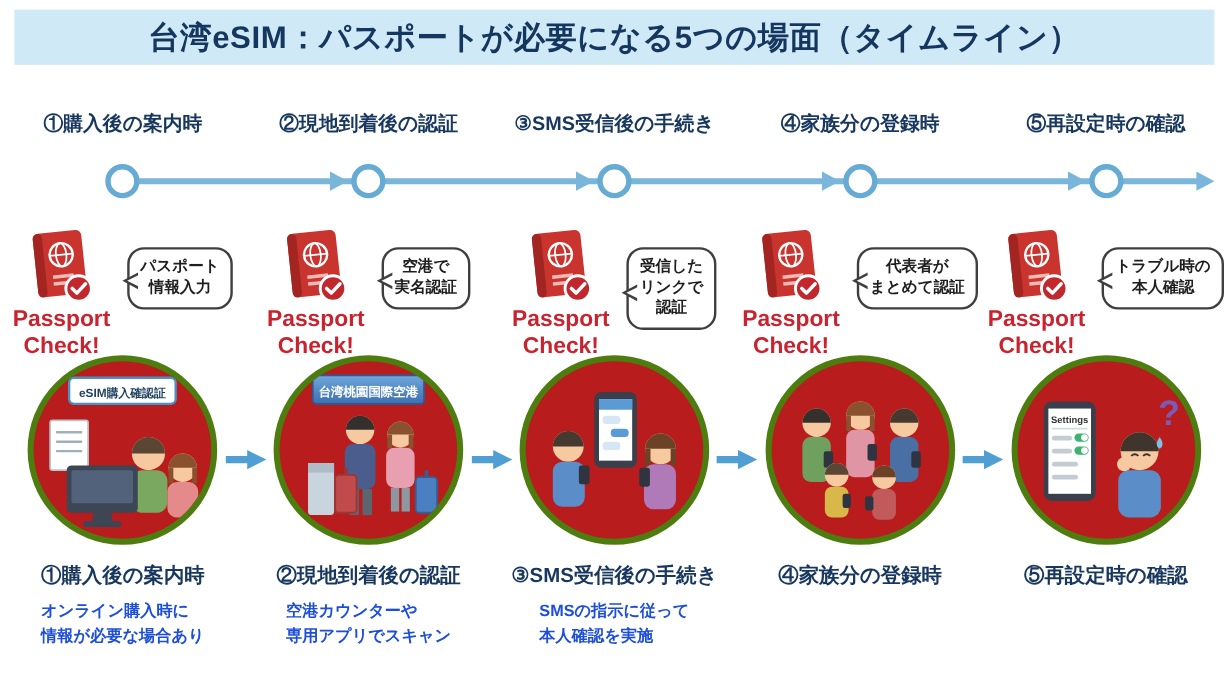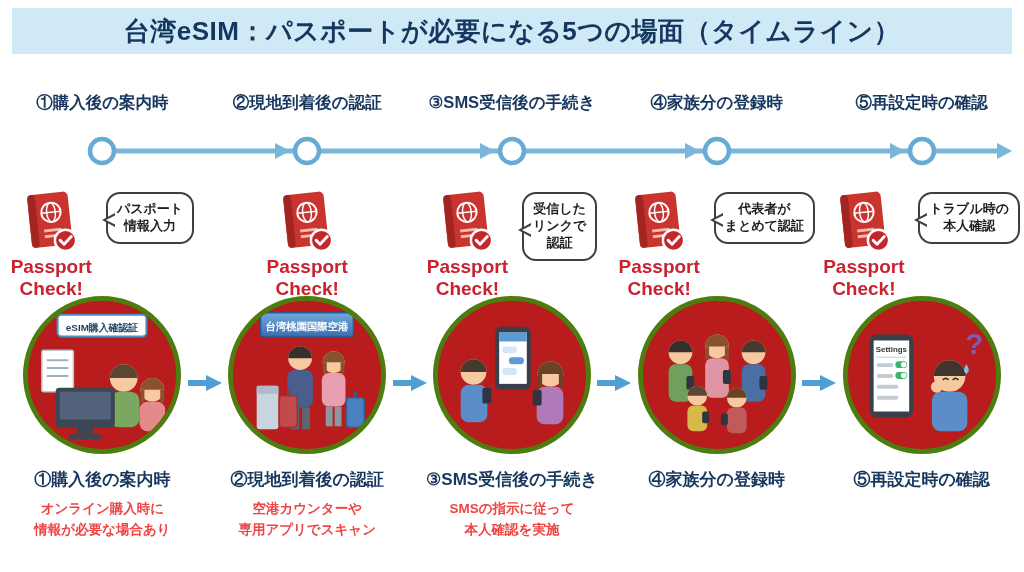--- a/index.html
+++ b/index.html
@@ -33,22 +33,23 @@
   .passport-row { top:186px; height:110px; }
   .pp-cell { flex-direction:row !important; justify-content:center; align-items:flex-start !important; gap:14px; padding-top:4px; }
   .pp-left { display:flex; flex-direction:column; align-items:center; }
   .pp-check {
     margin-top:2px; font-size:19px; font-weight:bold; color:#c8232f;
     white-space:pre-line; text-align:center; line-height:1.15;
   }
   .bubble {
     position:relative; background:#fff; border:2.5px solid #3f3f3f; border-radius:14px;
     padding:7px 9px; font-size:13px; font-weight:bold; color:#1e1e1e;
-    white-space:pre-line; text-align:center; line-height:1.3; margin-top:2px;
+    white-space:pre-line; text-align:center; line-height:1.3; margin-top:16px;
     max-width:110px;
+    font-family:Liberation Mono, monospace;
   }
   .bubble::before {
     content:""; position:absolute; left:-13px; top:55%; margin-top:-7px;
     border:7px solid transparent; border-right:13px solid #3f3f3f;
   }
   .bubble::after {
     content:""; position:absolute; left:-7px; top:55%; margin-top:-5px;
     border:5px solid transparent; border-right:10px solid #ffffff;
   }
 
@@ -62,22 +63,22 @@
 
   .circle-arrow { position:absolute; top:372px; width:34px; height:22px; }
   .circle-arrow polygon { fill:#4f9fd4; }
   .ca1 { left:188px; } .ca2 { left:393px; } .ca3 { left:597px; } .ca4 { left:802px; }
 
   .captions-row { top:468px; }
   .caption { font-size:17px; font-weight:bold; color:#17375e; text-align:center; }
 
   .desc-row { top:499px; }
   .desc {
-    font-size:13.5px; font-weight:bold; color:#ef4444;
-    white-space:pre-line; text-align:center; line-height:1.55;
+    font-size:13.5px; font-weight:bold; color:#1d4ed8;
+    white-space:pre-line; line-height:1.55;
   }
 </style>
 </head>
 <body>
 
 <div class="page">
 
   <header class="title-bar">
     <h1>台湾eSIM：パスポートが必要になる5つの場面（タイムライン）</h1>
   </header>
@@ -149,20 +150,22 @@
             <line x1="21" y1="23" x2="41" y2="23" stroke="#fff" stroke-width="1.5"></line>
             <rect x="22" y="40" width="18" height="3" fill="#f4b9b4"></rect>
             <rect x="22" y="46" width="18" height="3" fill="#f4b9b4"></rect>
           </g>
           <circle cx="45" cy="52" r="11" fill="#c1272d" stroke="#fff" stroke-width="2.5"></circle>
           <path d="M39.5 52 l4 4 l7.5 -8" fill="none" stroke="#fff" stroke-width="3" stroke-linecap="round" stroke-linejoin="round"></path>
         </svg>
         <div class="pp-check">Passport
 Check!</div>
       </div>
+      <div class="bubble">空港で
+実名認証</div>
     </div>
 
     <div class="pp-cell">
       <div class="pp-left">
         <svg width="58" height="64" viewBox="0 0 60 66">
           <g transform="rotate(-6 30 33)">
             <rect x="8" y="3" width="42" height="55" rx="5" fill="#c9342e"></rect>
             <rect x="8" y="3" width="8" height="55" rx="4" fill="#a32522"></rect>
             <circle cx="31" cy="23" r="10" fill="none" stroke="#fff" stroke-width="2"></circle>
             <ellipse cx="31" cy="23" rx="4.5" ry="10" fill="none" stroke="#fff" stroke-width="1.5"></ellipse>

